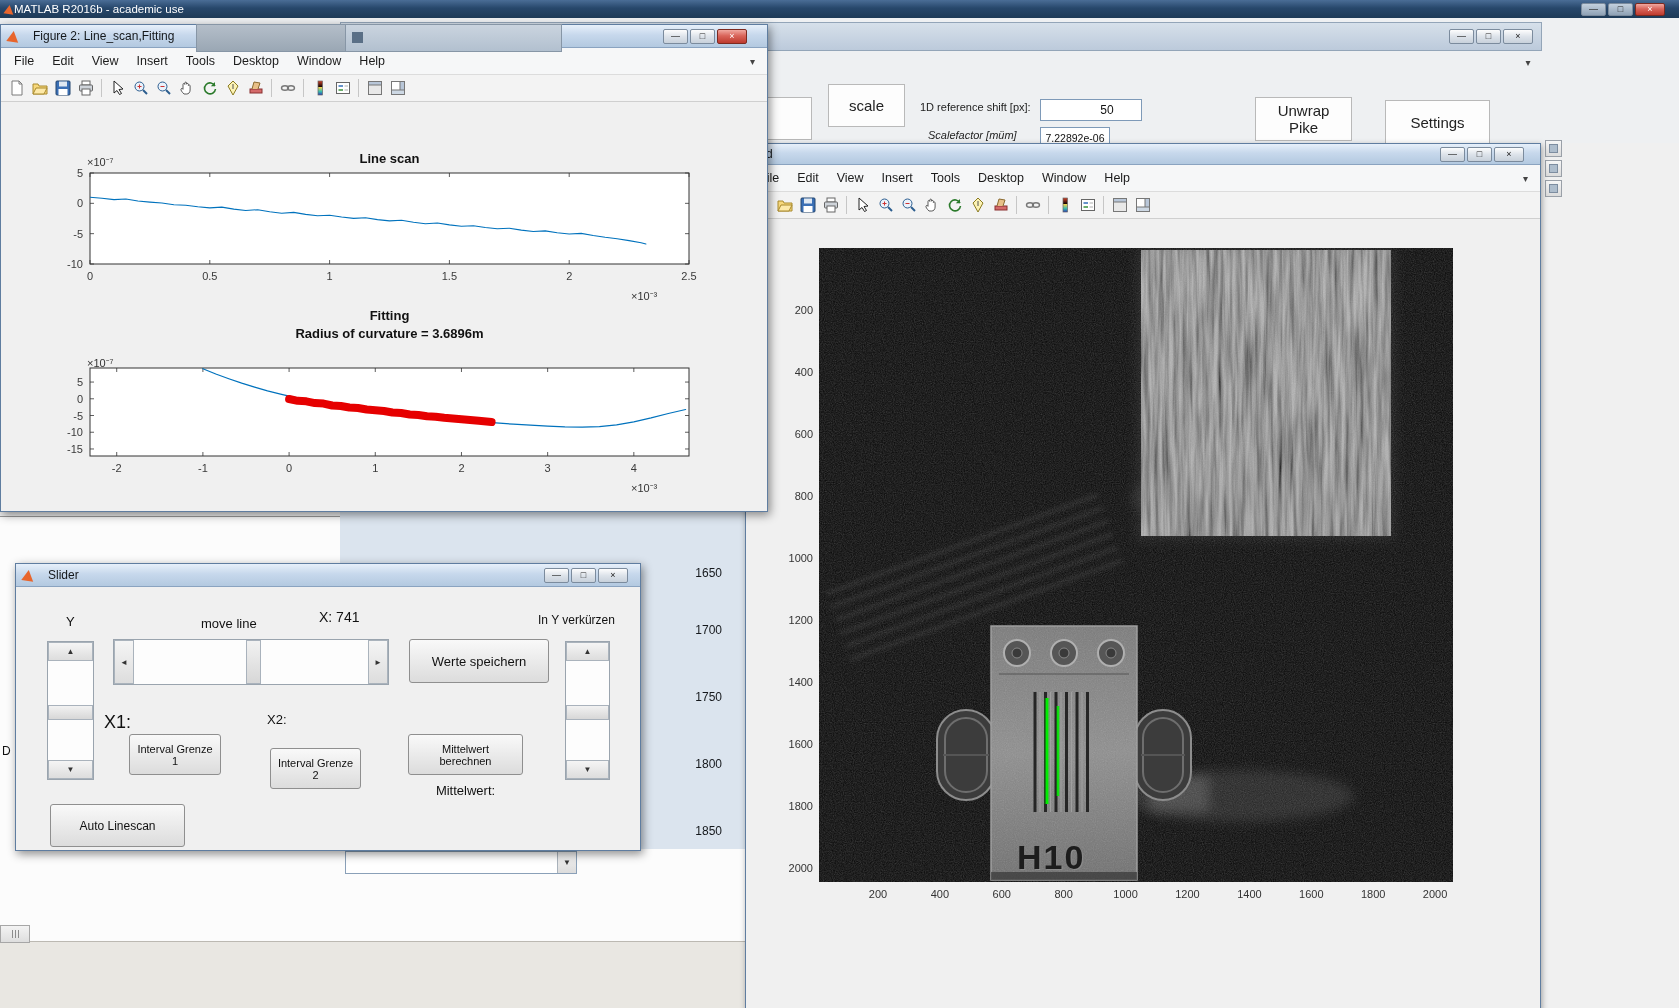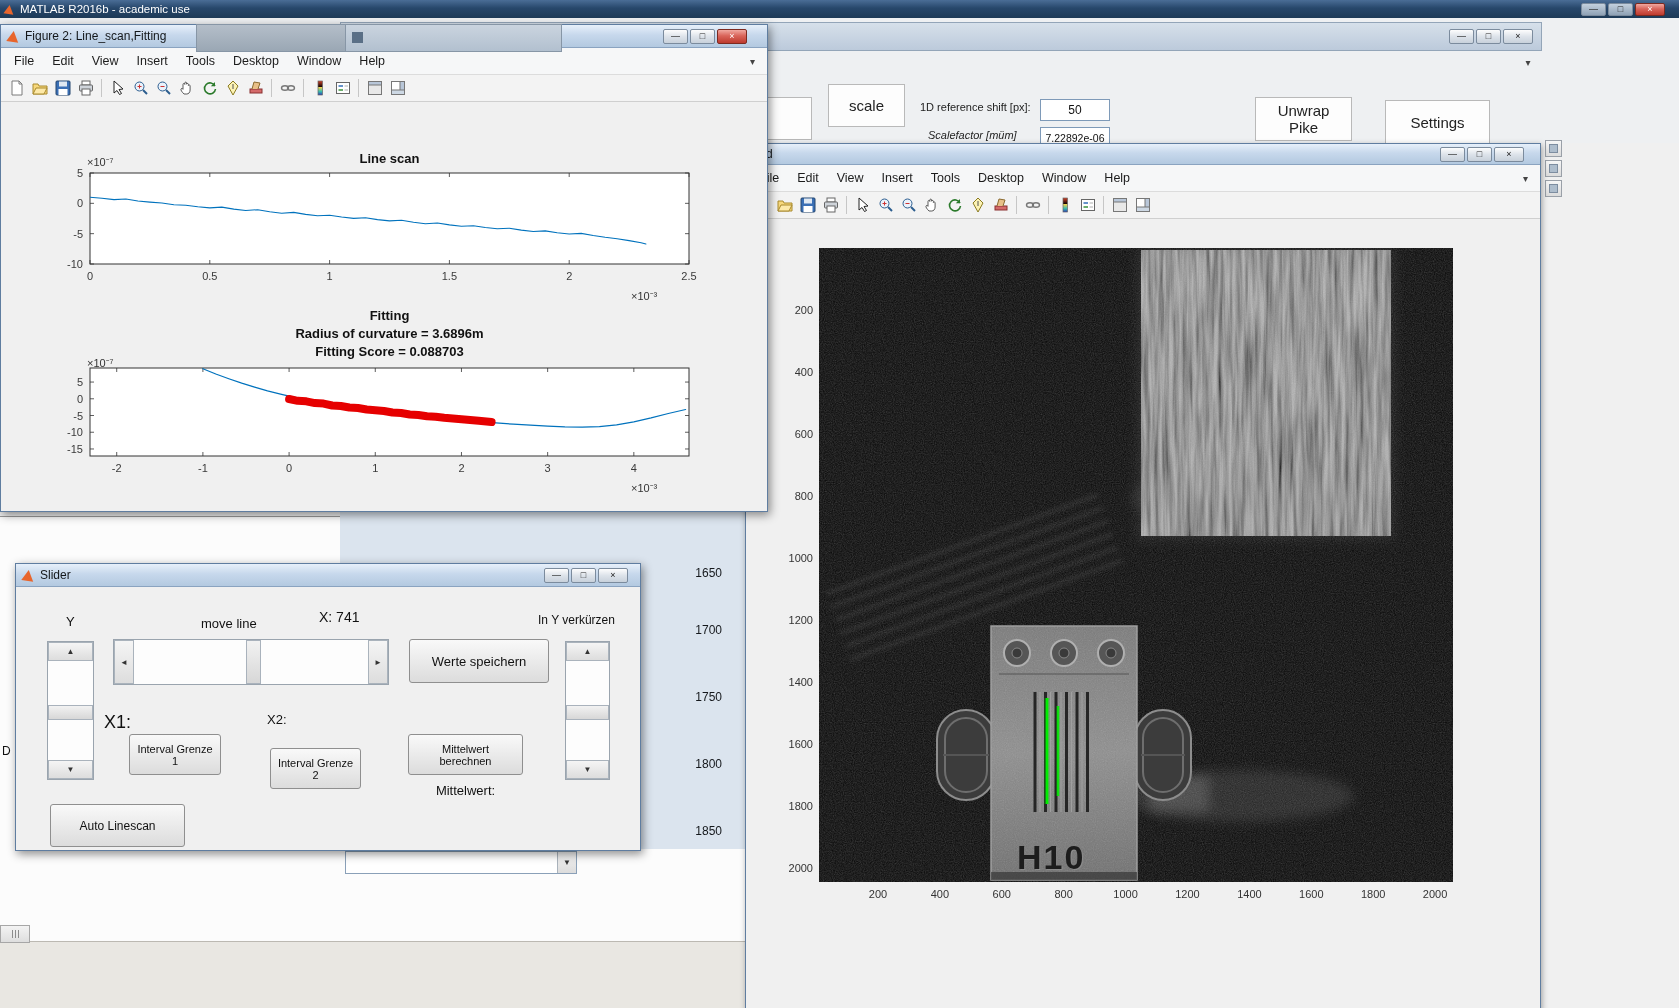--- a/index.html
+++ b/index.html
@@ -4,21 +4,21 @@
 <style>
   html,body{margin:0;padding:0;}
   body{width:1679px;height:1008px;position:relative;overflow:hidden;background:#f0f0f0;
        font-family:"Liberation Sans",sans-serif;color:#111;}
   .abs{position:absolute;}
   button{font:inherit;cursor:default;}
   
   .win{position:absolute;background:#f0f0f0;border:1px solid #5f7da0;box-shadow:2px 3px 9px rgba(0,0,0,.45);}
   .titlebar{height:22px;background:linear-gradient(#e7f0fa,#c7d8ec 45%,#b3c9e0);border-bottom:1px solid #8aa3c0;
             display:flex;align-items:center;padding:0 6px;font-size:12px;color:#14171a;}
-  .titlebar .ttext{margin-left:6px;white-space:nowrap;}
+  .titlebar .ttext{margin-left:14px;white-space:nowrap;}
   .tb-btns{margin-left:auto;display:flex;gap:2px;}
   .wbtn{width:25px;height:15px;border:1px solid #7b8b9d;border-radius:2px;display:flex;align-items:center;
         justify-content:center;font-size:9px;line-height:1;color:#222;
         background:linear-gradient(#fdfdfd,#dde3ea 50%,#c8d1db);}
   .wbtn.close{width:30px;}
   .wbtn.red{background:linear-gradient(#f0a8a0,#d9645a 45%,#bd3a2e);color:#fff;border-color:#7d2a20;}
   .matlab-icon{width:0;height:0;border-left:6px solid transparent;border-right:6px solid transparent;
                border-bottom:11px solid #e8652c;display:inline-block;transform:rotate(8deg);}
   .menubar{height:26px;background:#f6f7f8;border-bottom:1px solid #dcdcdc;display:flex;align-items:center;
            padding:0 4px;font-size:12.5px;gap:12px;}
@@ -193,21 +193,21 @@
     <button class="wbtn close">
         <span>×</span>
       </button>
   </div>
 </div>
 <div class="abs" style="left:1520px;top:57px;width:16px;height:16px;font-size:10px;color:#444;text-align:center;z-index:2;">▾</div>
 
 <button class="flatbtn" style="left:735px;top:97px;width:77px;height:43px;"></button>
 <button class="flatbtn" style="left:828px;top:84px;width:77px;height:43px;font-size:15px;">scale</button>
 <div class="lbl" style="left:920px;top:101px;">1D reference shift [px]:</div>
-<div class="tinput" style="left:1040px;top:99px;width:68px;height:20px;">50</div>
+<div class="tinput" style="left:1040px;top:99px;width:68px;height:20px;padding-left:32px;">50</div>
 <div class="lbl" style="left:928px;top:129px;font-style:italic;">Scalefactor [müm]</div>
 <div class="tinput" style="left:1040px;top:127px;width:68px;height:20px;font-size:10.5px;">7.22892e-06</div>
 <button class="flatbtn" style="left:1255px;top:97px;width:97px;height:44px;font-size:15px;">Unwrap Pike</button>
 <button class="flatbtn" style="left:1385px;top:100px;width:105px;height:44px;font-size:15px;">Settings</button>
 
 <div class="abs" style="left:680px;top:553px;width:42px;height:290px;">
   <div class="listnum" style="top:3px;margin-top:10px;">1650</div>
   <div class="listnum" style="top:70px;">1700</div>
   <div class="listnum" style="top:137px;">1750</div>
   <div class="listnum" style="top:204px;">1800</div>
@@ -595,21 +595,20 @@
       <text x="42" y="103" text-anchor="end" class="tick">-10</text>
       <clipPath id="cp0">
         <rect x="49" y="8" width="599" height="91"></rect>
       </clipPath>
       <polyline points="49.0,32.3 61.0,33.2 73.0,34.6 84.9,34.0 96.9,36.0 108.9,37.1 120.9,38.0 132.9,39.7 144.8,40.2 156.8,41.7 168.8,42.9 180.8,42.1 192.8,44.1 204.7,45.5 216.7,44.7 228.7,46.7 240.7,48.2 252.7,47.4 264.6,49.4 276.6,50.8 288.6,50.2 300.6,52.0 312.6,53.4 324.5,52.8 336.5,54.6 348.5,55.9 360.5,55.3 372.5,57.3 384.4,58.7 396.4,58.0 408.4,59.9 420.4,61.3 432.4,60.7 444.3,62.5 456.3,63.8 468.3,63.2 480.3,65.1 492.3,66.5 504.2,65.9 516.2,67.8 528.2,69.0 540.2,68.4 552.2,70.5 564.1,72.3 576.1,73.8 588.1,75.6 600.1,77.8 604.9,79.0" fill="none" stroke="#0072bd" stroke-width="1.1" stroke-linejoin="round" stroke-linecap="round" clip-path="url(#cp0)"></polyline>
     </svg>
   <div class="exp" style="left:630px;top:263px;">×10⁻³</div>
 
   <div class="ptitle" style="left:89px;top:283px;width:599px;">Fitting</div>
   <div class="ptitle" style="left:89px;top:301px;width:599px;">Radius of curvature = 3.6896m</div>
-  <div class="ptitle" style="left:89px;top:319px;width:599px;">Fitting Score = 0.088703</div>
   <div class="exp" style="left:86px;top:330px;">×10⁻⁷</div>
   <svg width="670" height="121" class="abs" style="left:40px;top:335px;">
       <rect x="49" y="8" width="599" height="88" fill="#ffffff" stroke="#333333" stroke-width="1"></rect>
       <line x1="75.7179856115108" y1="96" x2="75.7179856115108" y2="92" stroke="#333" stroke-width="0.8"></line>
       <line x1="75.7179856115108" y1="8" x2="75.7179856115108" y2="12" stroke="#333" stroke-width="0.8"></line>
       <text x="75.7179856115108" y="112" text-anchor="middle" class="tick">-2</text>
       <line x1="161.90503597122301" y1="96" x2="161.90503597122301" y2="92" stroke="#333" stroke-width="0.8"></line>
       <line x1="161.90503597122301" y1="8" x2="161.90503597122301" y2="12" stroke="#333" stroke-width="0.8"></line>
       <text x="161.90503597122301" y="112" text-anchor="middle" class="tick">-1</text>
       <line x1="248.0920863309353" y1="96" x2="248.0920863309353" y2="92" stroke="#333" stroke-width="0.8"></line>
@@ -722,21 +721,21 @@
   <button class="btn" style="left:113px;top:170px;width:92px;height:41px;font-size:11px;">Interval Grenze 1</button>
   <button class="btn" style="left:254px;top:170px;width:91px;height:41px;font-size:11px;margin-top:14px;">Interval Grenze 2</button>
   <button class="btn" style="left:392px;top:170px;width:115px;height:41px;font-size:11px;">Mittelwert berechnen</button>
   <div class="abs" style="left:392px;top:219px;width:115px;text-align:center;font-size:13px;">Mittelwert:</div>
   <button class="btn" style="left:34px;top:240px;width:135px;height:43px;font-size:12px;">Auto Linescan</button>
 </div>
 
 <div class="abs" style="left:0;top:0;width:1679px;height:18px;z-index:50;
             background:linear-gradient(#4a6d96,#27476b 45%,#1d3a57);display:flex;align-items:center;padding:0 4px;box-sizing:border-box;">
   <span class="matlab-icon" style="border-bottom-width:9px;border-left-width:5px;border-right-width:5px;"></span>
-  <span style="color:#fff;font-size:11.5px;margin-left:6px;">MATLAB R2016b - academic use</span>
+  <span style="color:#fff;font-size:11.5px;">MATLAB R2016b - academic use</span>
   <div class="tb-btns" style="margin-right:10px;">
     <button class="wbtn" style="height:13px;background:linear-gradient(#c3d0dd,#8fa2b6);">
         <span>—</span>
       </button>
     <button class="wbtn" style="height:13px;background:linear-gradient(#c3d0dd,#8fa2b6);">
         <span>□</span>
       </button>
     <button class="wbtn close red" style="height:13px;">
         <span>×</span>
       </button>

